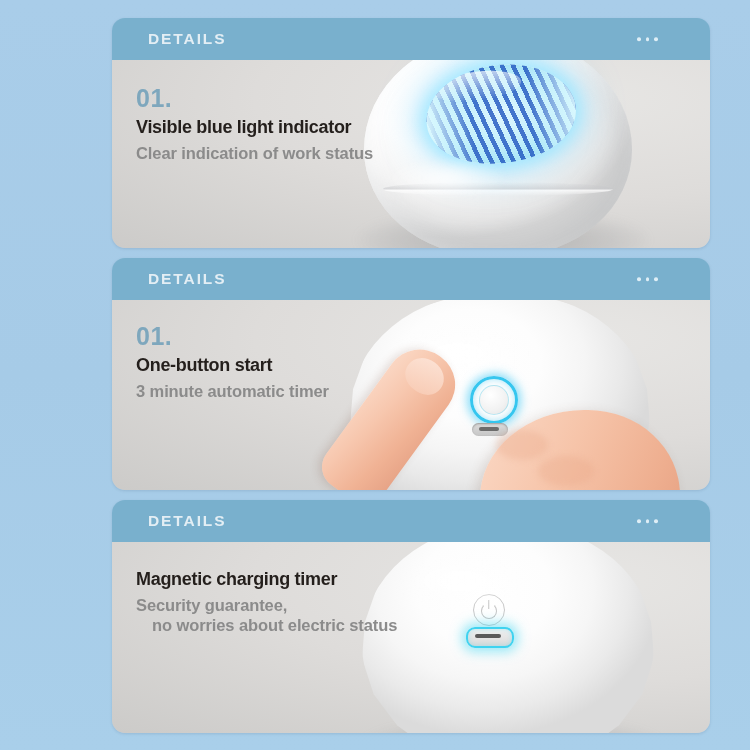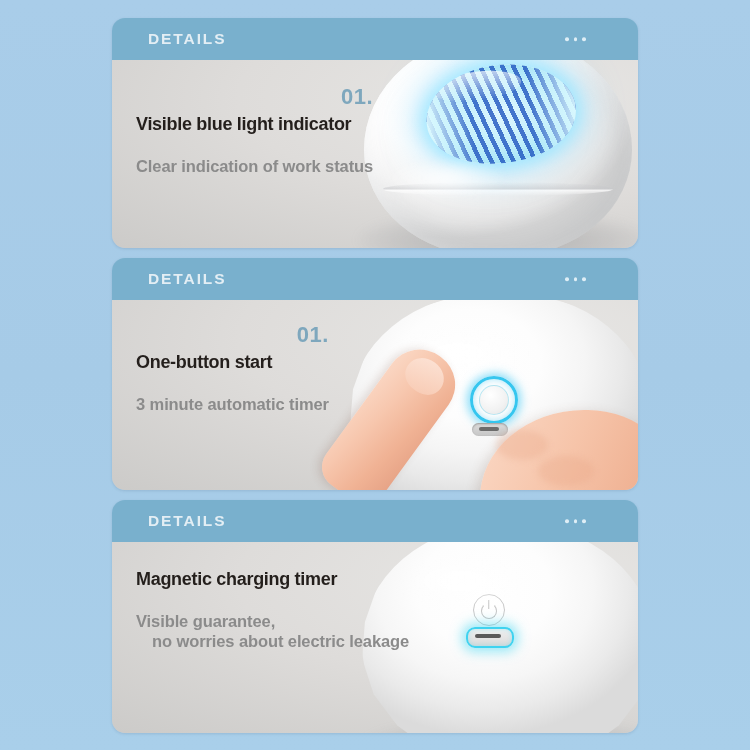--- a/index.html
+++ b/index.html
@@ -18,21 +18,21 @@
   .page {
     position: absolute;
     inset: 0;
     background: linear-gradient(180deg, #a9cde9 0%, #a6cbe7 50%, #a9cfea 100%);
   }
 
   
   .card {
     position: absolute;
     left: 112px;
-    width: 526px;
+    width: 598px;
     border-radius: 13px;
     overflow: hidden;
     box-shadow: 0 1px 3px rgba(60, 90, 120, .18);
   }
   #card-1 { top: 18px;  height: 230px; }
   #card-2 { top: 258px; height: 232px; }
   #card-3 { top: 500px; height: 233px; }
 
   .card-header {
     position: relative;
@@ -76,42 +76,41 @@
 
   
   .text-block {
     position: absolute;
     left: 24px;
     z-index: 3;
     pointer-events: none;
   }
   .num {
     color: #7ea7bd;
-    font-size: 22px;
+    font-size: 25px;
     font-weight: 700;
     letter-spacing: .5px;
     line-height: 1;
     margin-bottom: 7px;
-    text-align: right;
   }
   .headline {
     color: #241f1c;
     font-size: 18px;
     font-weight: 700;
     letter-spacing: -0.3px;
     line-height: 1.05;
     white-space: nowrap;
   }
   .sub {
     color: #8b8b8b;
     font-size: 16.5px;
     font-weight: 700;
     letter-spacing: -0.1px;
     line-height: 1.22;
-    margin-top: 22px;
+    margin-top: 6px;
     white-space: nowrap;
   }
   .sub .l2 { display: block; padding-left: 16px; }
 
   #card-1 .text-block { top: 26px; }
   #card-2 .text-block { top: 24px; }
   #card-3 .text-block { top: 28px; }
 
   
   .device {
@@ -475,21 +474,21 @@
       <div class="device" id="dev3">
         <div class="tri-body"></div>
         <div class="power-icon"></div>
         <div class="charge-port"></div>
         <div class="hl" style="left:12%; top:12%; width:44%; height:20%;"></div>
       </div>
 
       <div class="text-block">
         <div class="headline">Magnetic charging timer</div>
         <div class="sub">
-          <span>Visible guarantee,</span>
-          <span class="l2">no worries about electric leakage</span>
+          <span>Security guarantee,</span>
+          <span class="l2">no worries about electric status</span>
         </div>
       </div>
 
     </div>
   </div>
 
 </div>
 
 </body></html>

